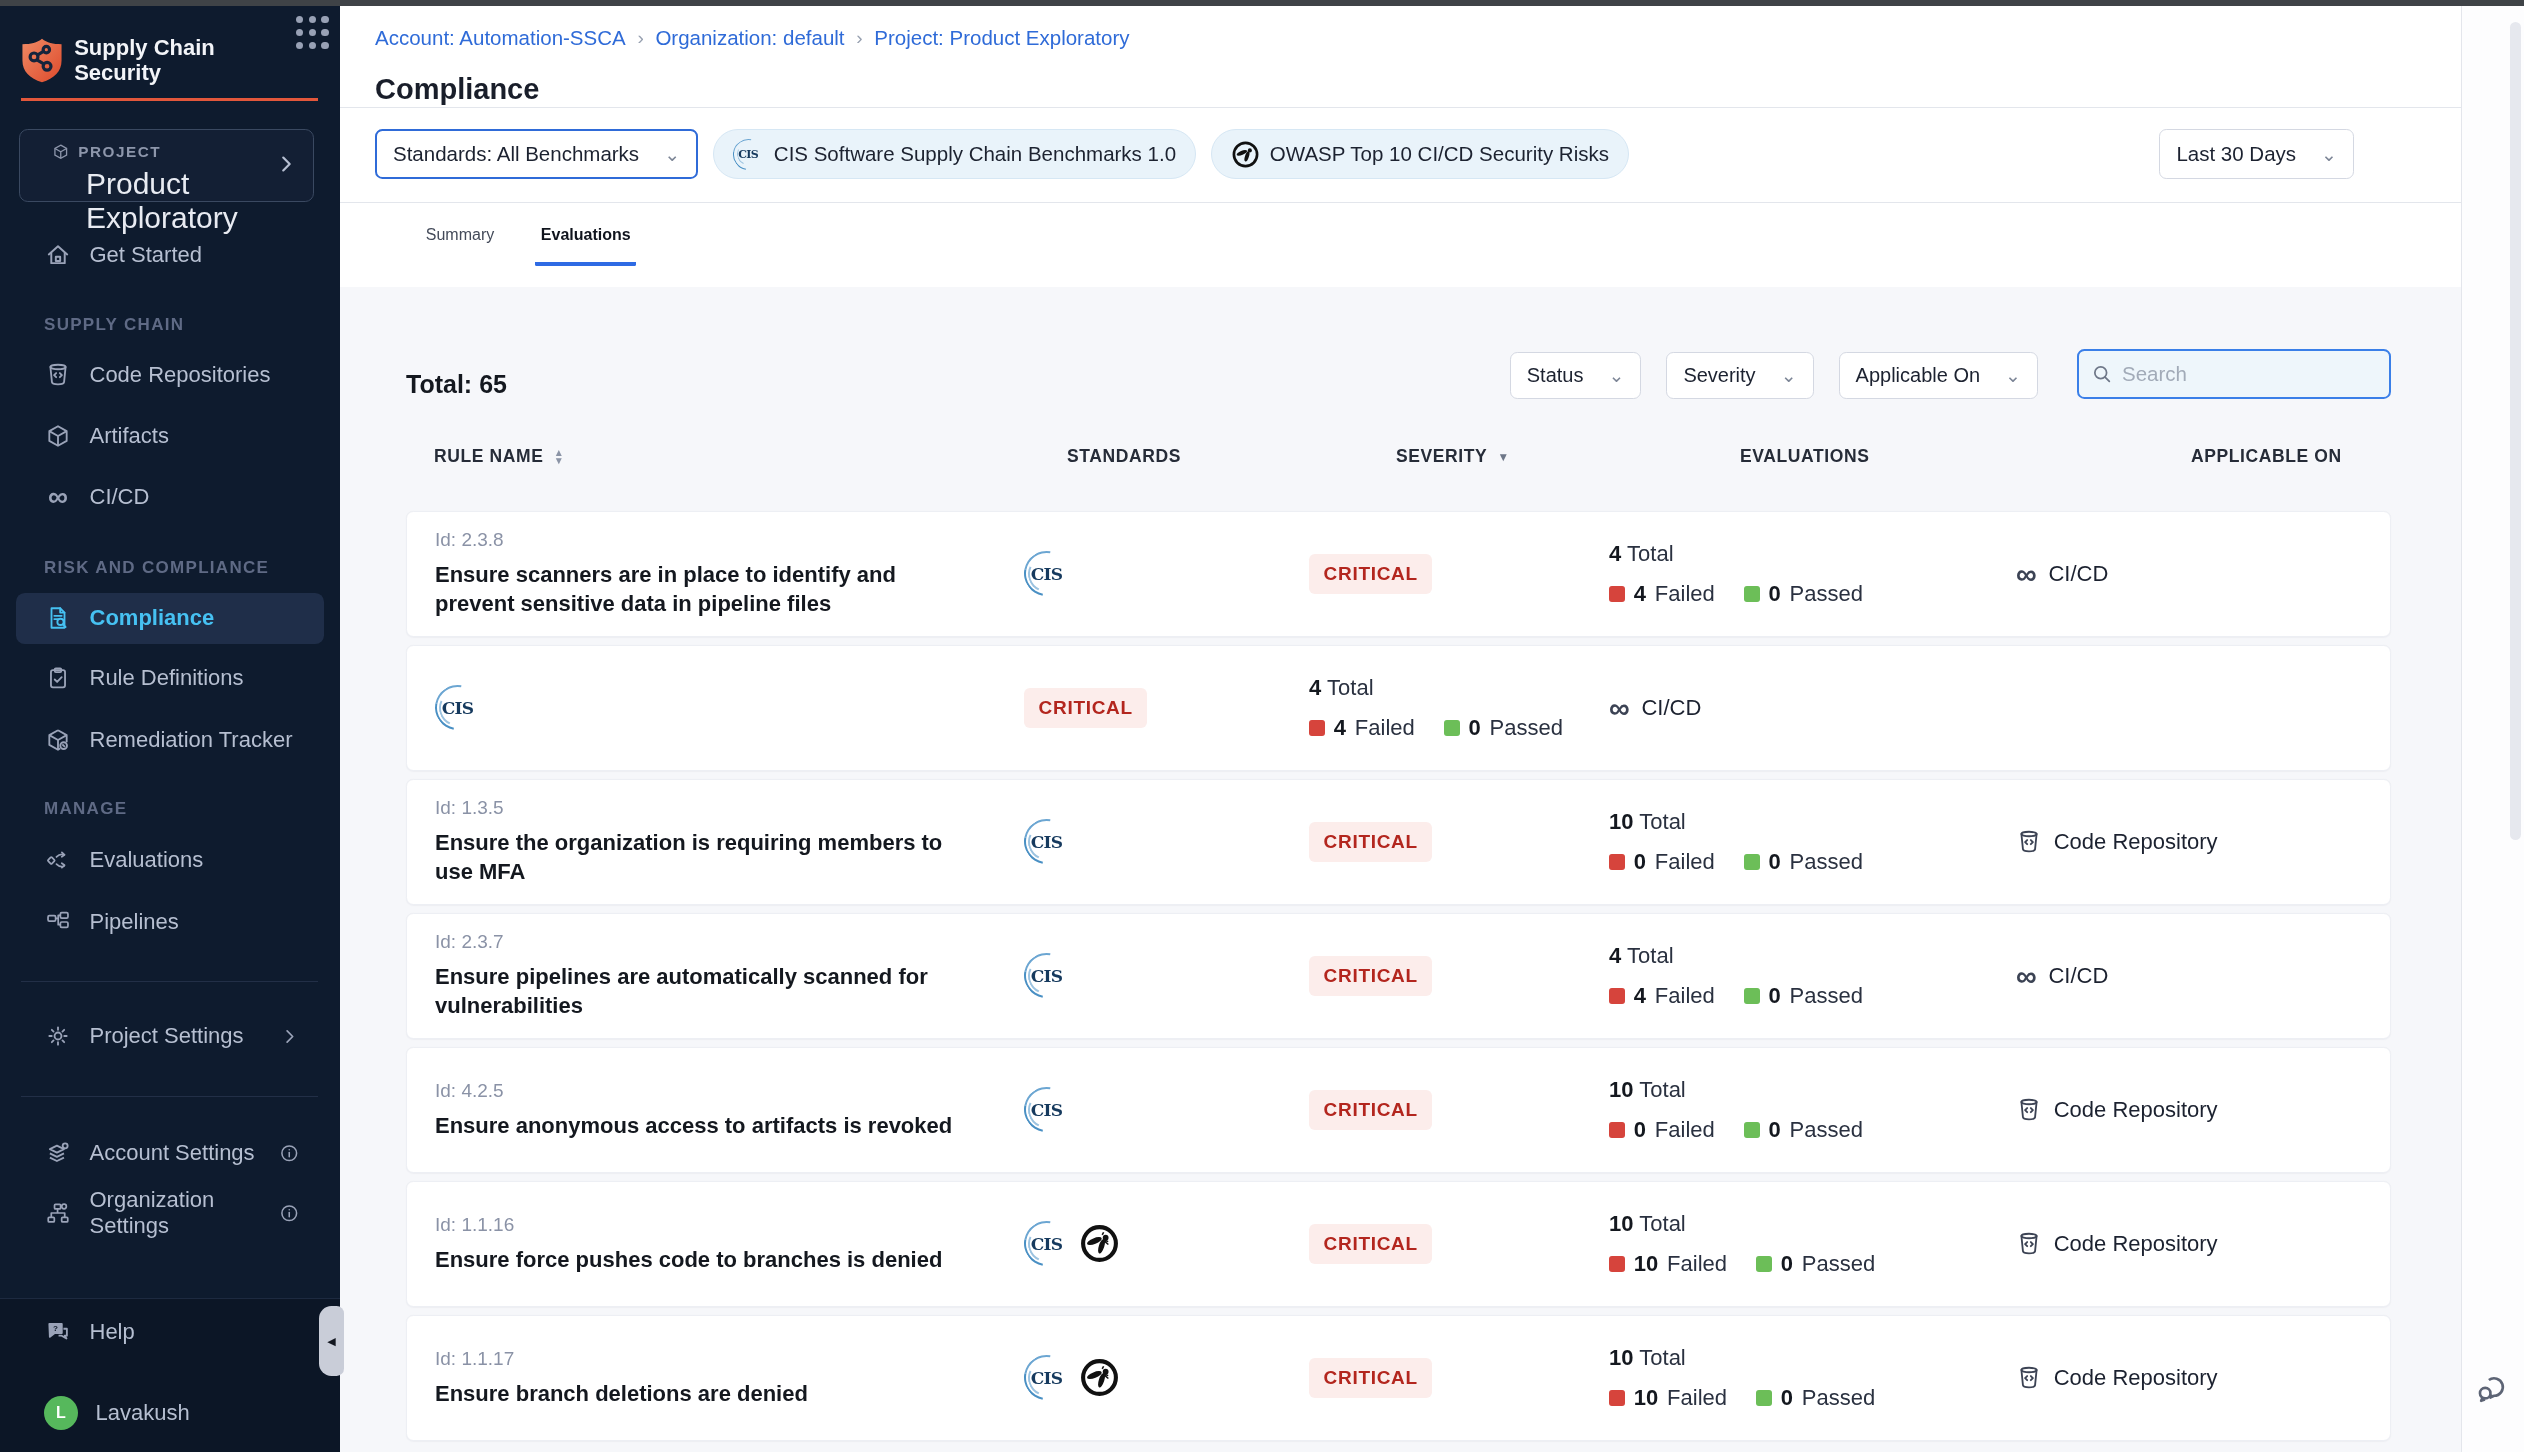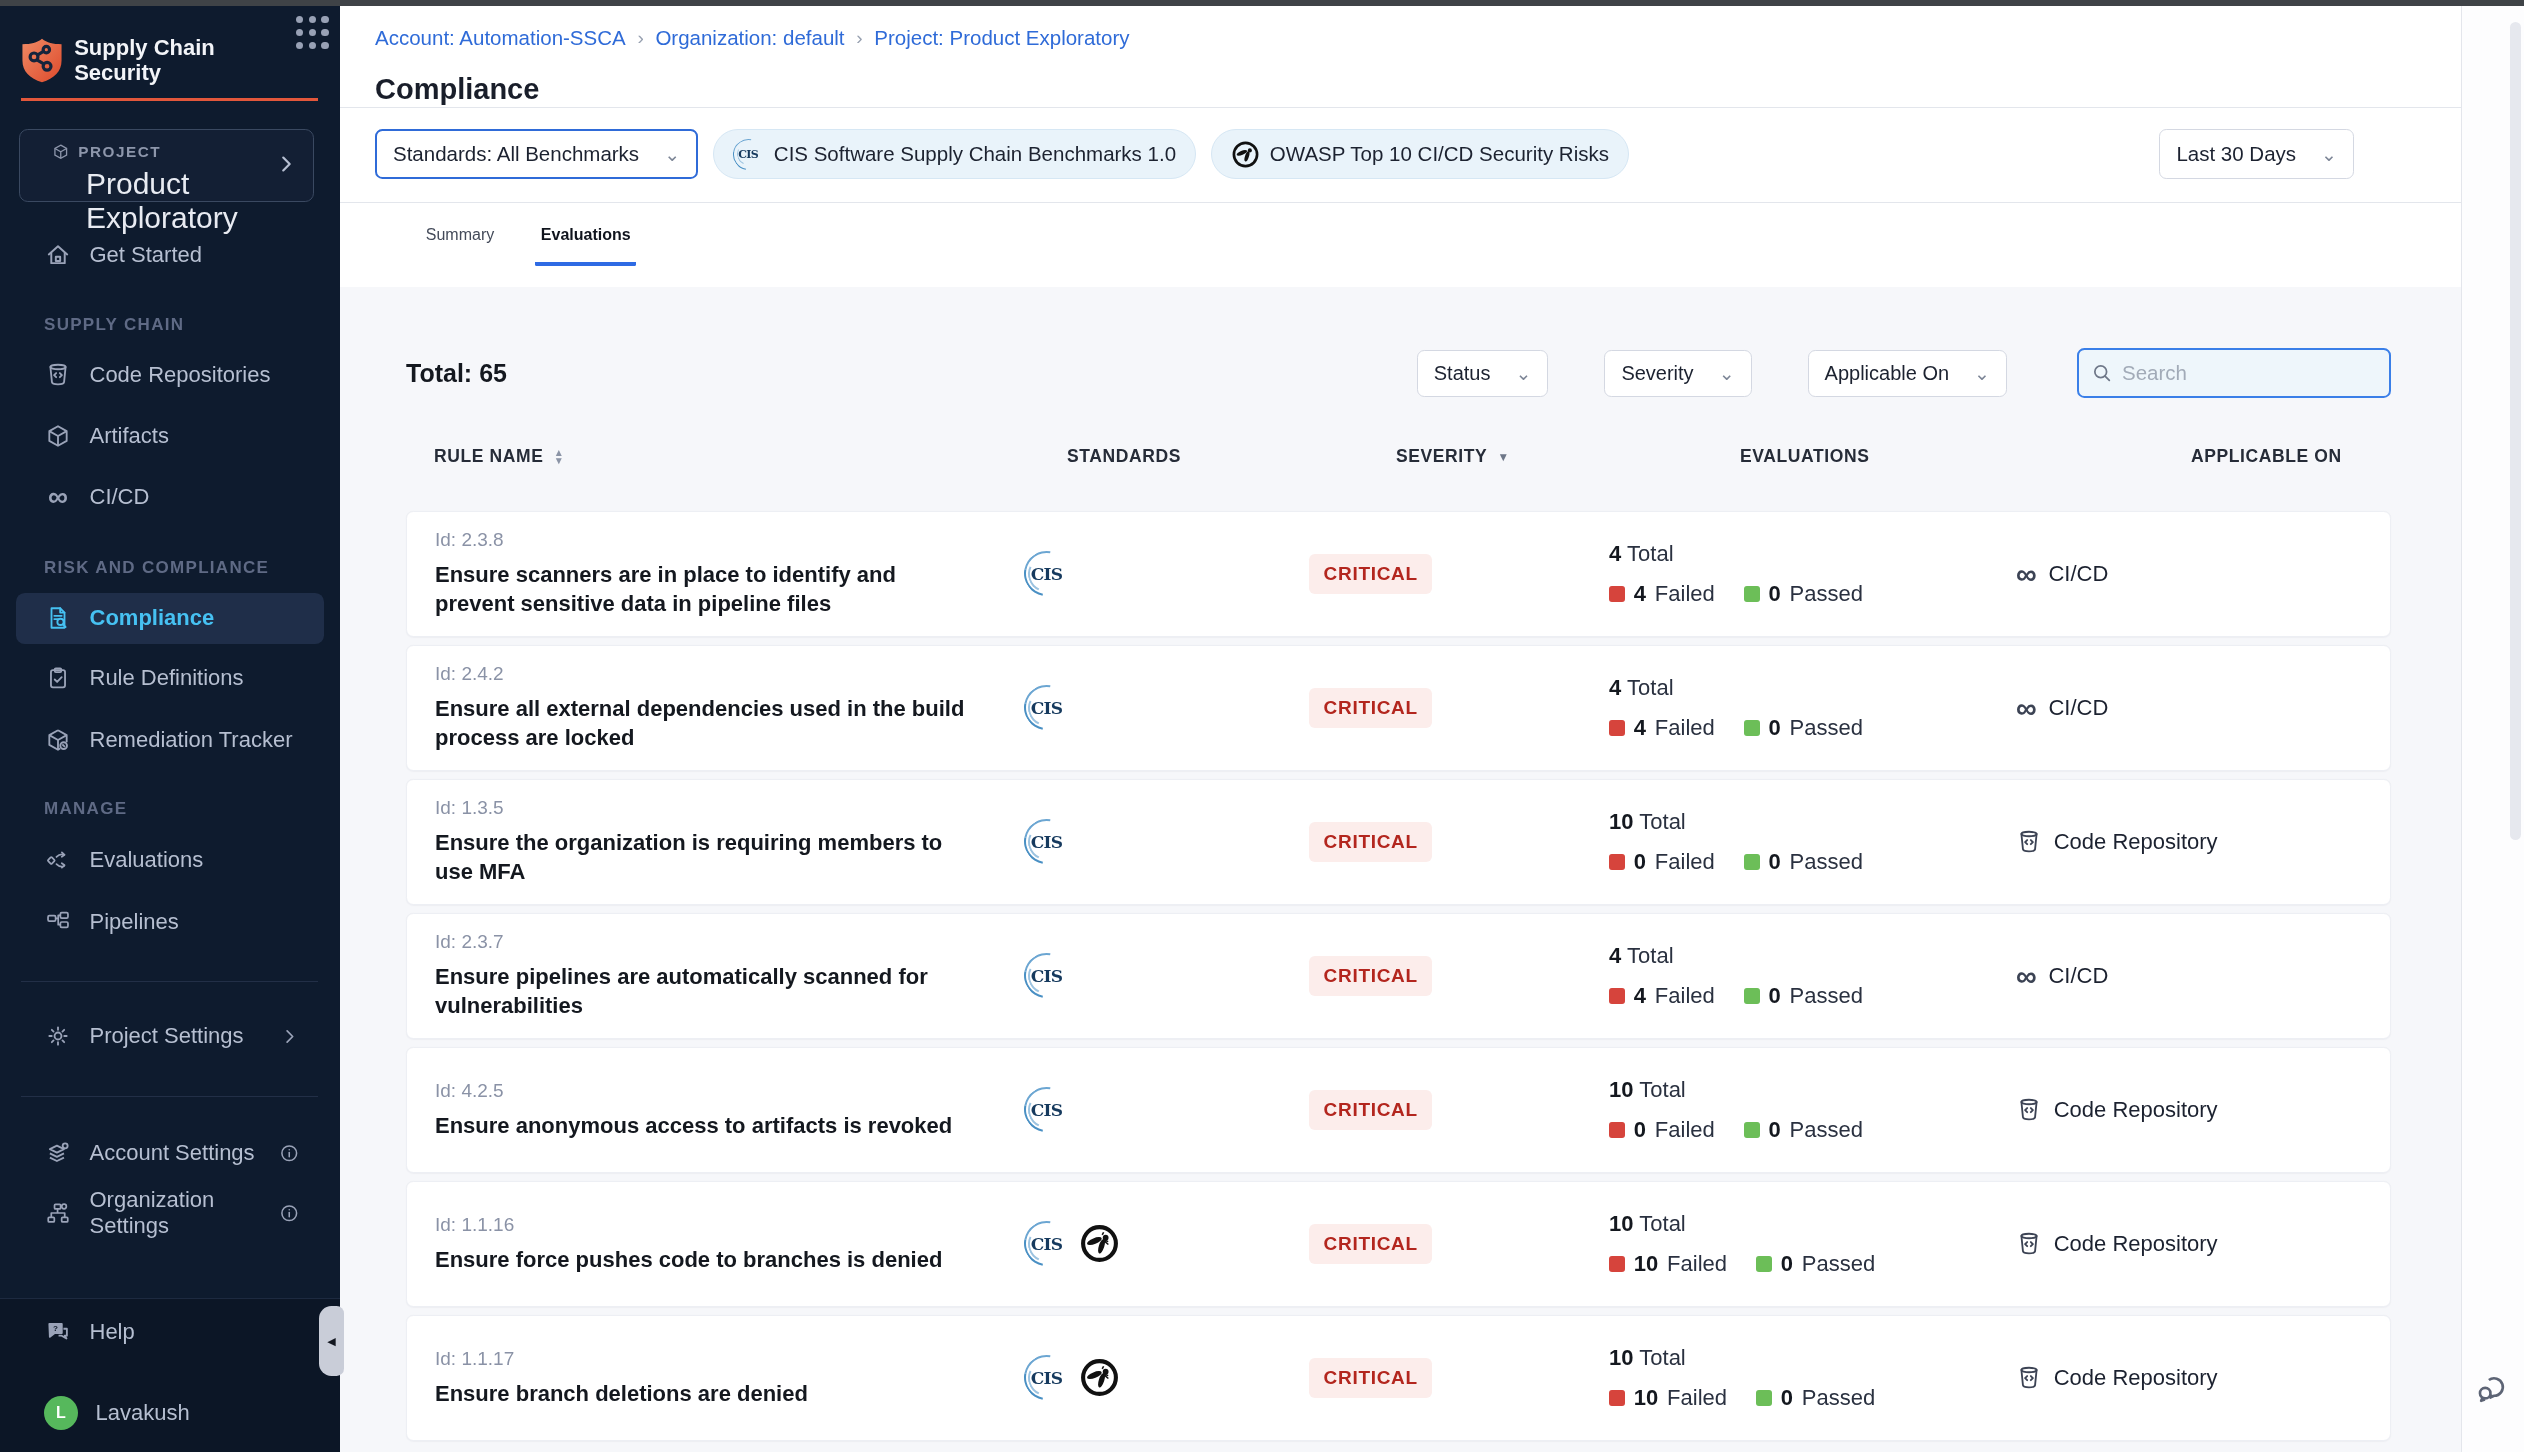--- a/index.html
+++ b/index.html
@@ -63,21 +63,21 @@
   .select.primary{border:2.2px solid #2f6bd8;}
   .pill{height:50px;box-sizing:border-box;margin-left:14.6px;background:#e9f3fa;border:1.5px solid #d6e7f4;
     border-radius:25px;display:inline-flex;align-items:center;gap:10.2px;padding:0 19px;font-size:20.5px;color:#1c2230;}
   .flex-spacer{flex:1;}
 
   .tabs-row{position:absolute;left:0;right:0;top:197px;height:83px;display:flex;align-items:flex-start;padding-left:80px;gap:35px;box-sizing:border-box;}
   .tab{padding:23.4px 5.8px 17.5px;font-size:16px;color:#434a59;cursor:pointer;border-bottom:4.4px solid transparent;}
   .tab.active{color:#10141d;font-weight:bold;border-bottom-color:#2e6be4;border-radius:0 0 1.5px 1.5px;}
 
   .content{position:absolute;left:0;right:0;top:281px;bottom:0;background:#f6f7fa;}
-  .toolbar{position:absolute;left:66px;right:70px;top:61px;height:51px;display:flex;align-items:center;gap:31px;}
+  .toolbar{position:absolute;left:66px;right:70px;top:61px;height:51px;display:flex;align-items:flex-end;}
   .total{font-size:25px;font-weight:bold;color:#14181f;}
   .toolbar .select{height:47px;font-size:20px;margin-left:25px;}
   .search-box{margin-left:39px;width:314px;height:50px;box-sizing:border-box;border:2.2px solid #3a7fe8;background:#eef6fb;
     border-radius:7.3px;display:flex;align-items:center;padding:0 11.7px;gap:7.3px;}
   .search-box input{flex:1;min-width:0;border:none;outline:none;background:transparent;font-size:20.5px;color:#1c2230;
     font-family:"Liberation Sans",sans-serif;}
   .search-box input::placeholder{color:#a2abb8;}
 
   .thead{position:absolute;left:66px;right:70px;top:148px;height:44px;display:grid;
     grid-template-columns:589px 285px 300px 407px 1fr;align-items:center;padding-left:28px;box-sizing:border-box;
@@ -482,24 +482,20 @@
         </span>
       </div>
     </div>
     <div class="app-cell">
             <span class="infinity">∞</span>
             <span>CI/CD</span>
           </div>
   </article>
 
   <article class="row">
-    <div class="rule-cell">
-      <div class="rule-id">Id: 2.4.2</div>
-      <div class="rule-name">Ensure all external dependencies used in the build process are locked</div>
-    </div>
     <div class="std-cell">
             <span class="cis-logo">
               <i class="a1"></i>
               <i class="a2"></i>
               <b>CIS</b>
             </span>
           </div>
     <div>
       <span class="sev-badge">CRITICAL</span>
     </div>

